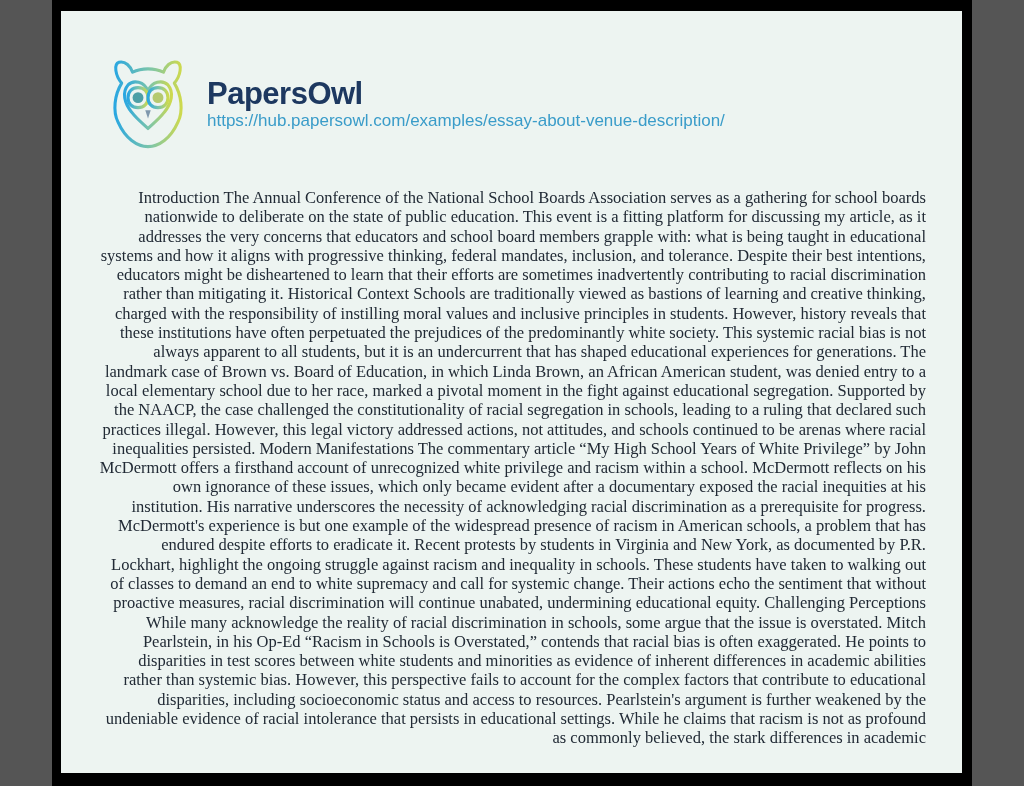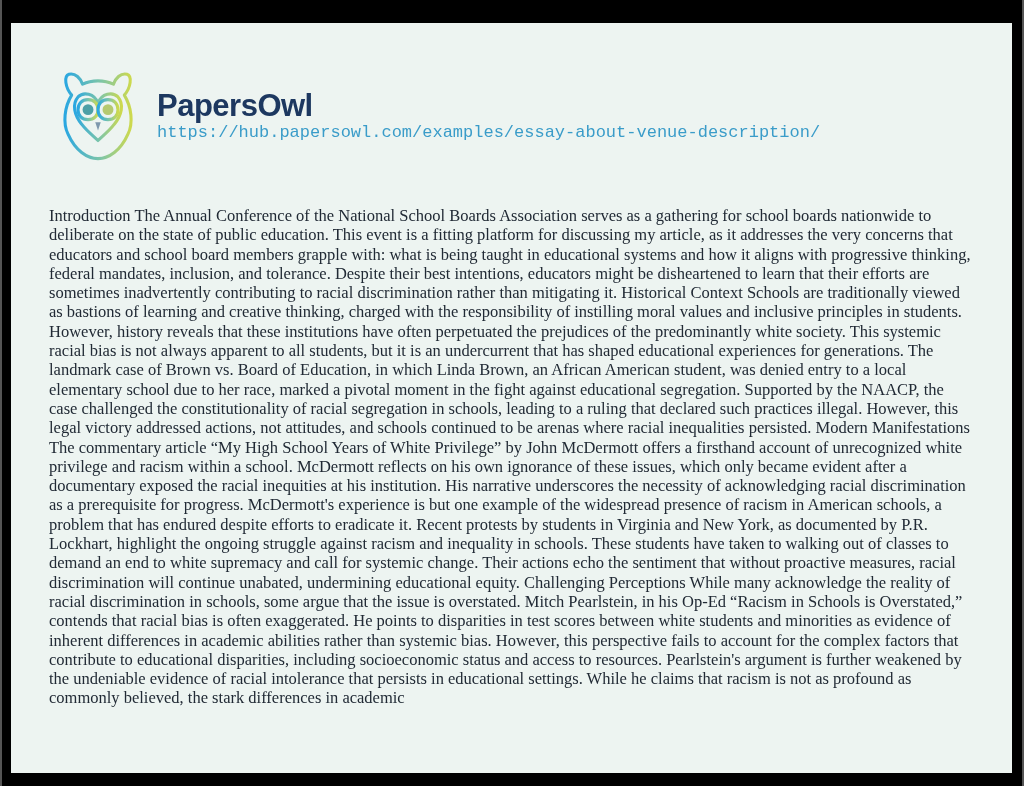--- a/index.html
+++ b/index.html
@@ -1,21 +1,21 @@
 <!DOCTYPE html>
 <html><head>
 <meta charset="utf-8">
 <style>
   * { margin: 0; padding: 0; box-sizing: border-box; }
   html, body { background: #555; }
   .page {
-    width: 1020px;
+    width: 920px;
     height: 786px;
     background: #000;
-    padding: 23px 10px 13px 9px;
+    padding: 11px 10px 13px 9px;
     margin: 0 auto;
     font-family: "Liberation Sans", sans-serif;
   }
   .canvas {
     width: 100%;
     height: 100%;
     background: #edf4f1;
     overflow: hidden;
   }
   .header {
@@ -41,40 +41,39 @@
     letter-spacing: -0.5px;
     line-height: 1.1;
   }
   .url {
     margin-top: 0;
     font-size: 17px;
     color: #3a9cc9;
     text-decoration: none;
     line-height: 1.2;
     word-break: break-all;
-    font-family: Liberation Mono, monospace;
   }
   .main {
     padding: 22px 36px 0 38px;
   }
   .essay-title {
     font-size: 28px;
     font-weight: 400;
     color: #343b41;
     line-height: 1.2;
   }
   .essay-body {
-    margin-top: 19px;
+    margin-top: 13px;
     width: 932px;
     max-width: 100%;
     font-family: "Liberation Serif", serif;
     font-size: 16.5px;
     line-height: 19.3px;
     color: #212a35;
-    text-align: left;
+    text-align: right;
   }
 </style>
 </head>
 <body>
 
 <div class="page">
   <div class="canvas">
 
     <div class="header">
       <svg class="logo-icon" viewBox="0 0 100 108" aria-hidden="true">

